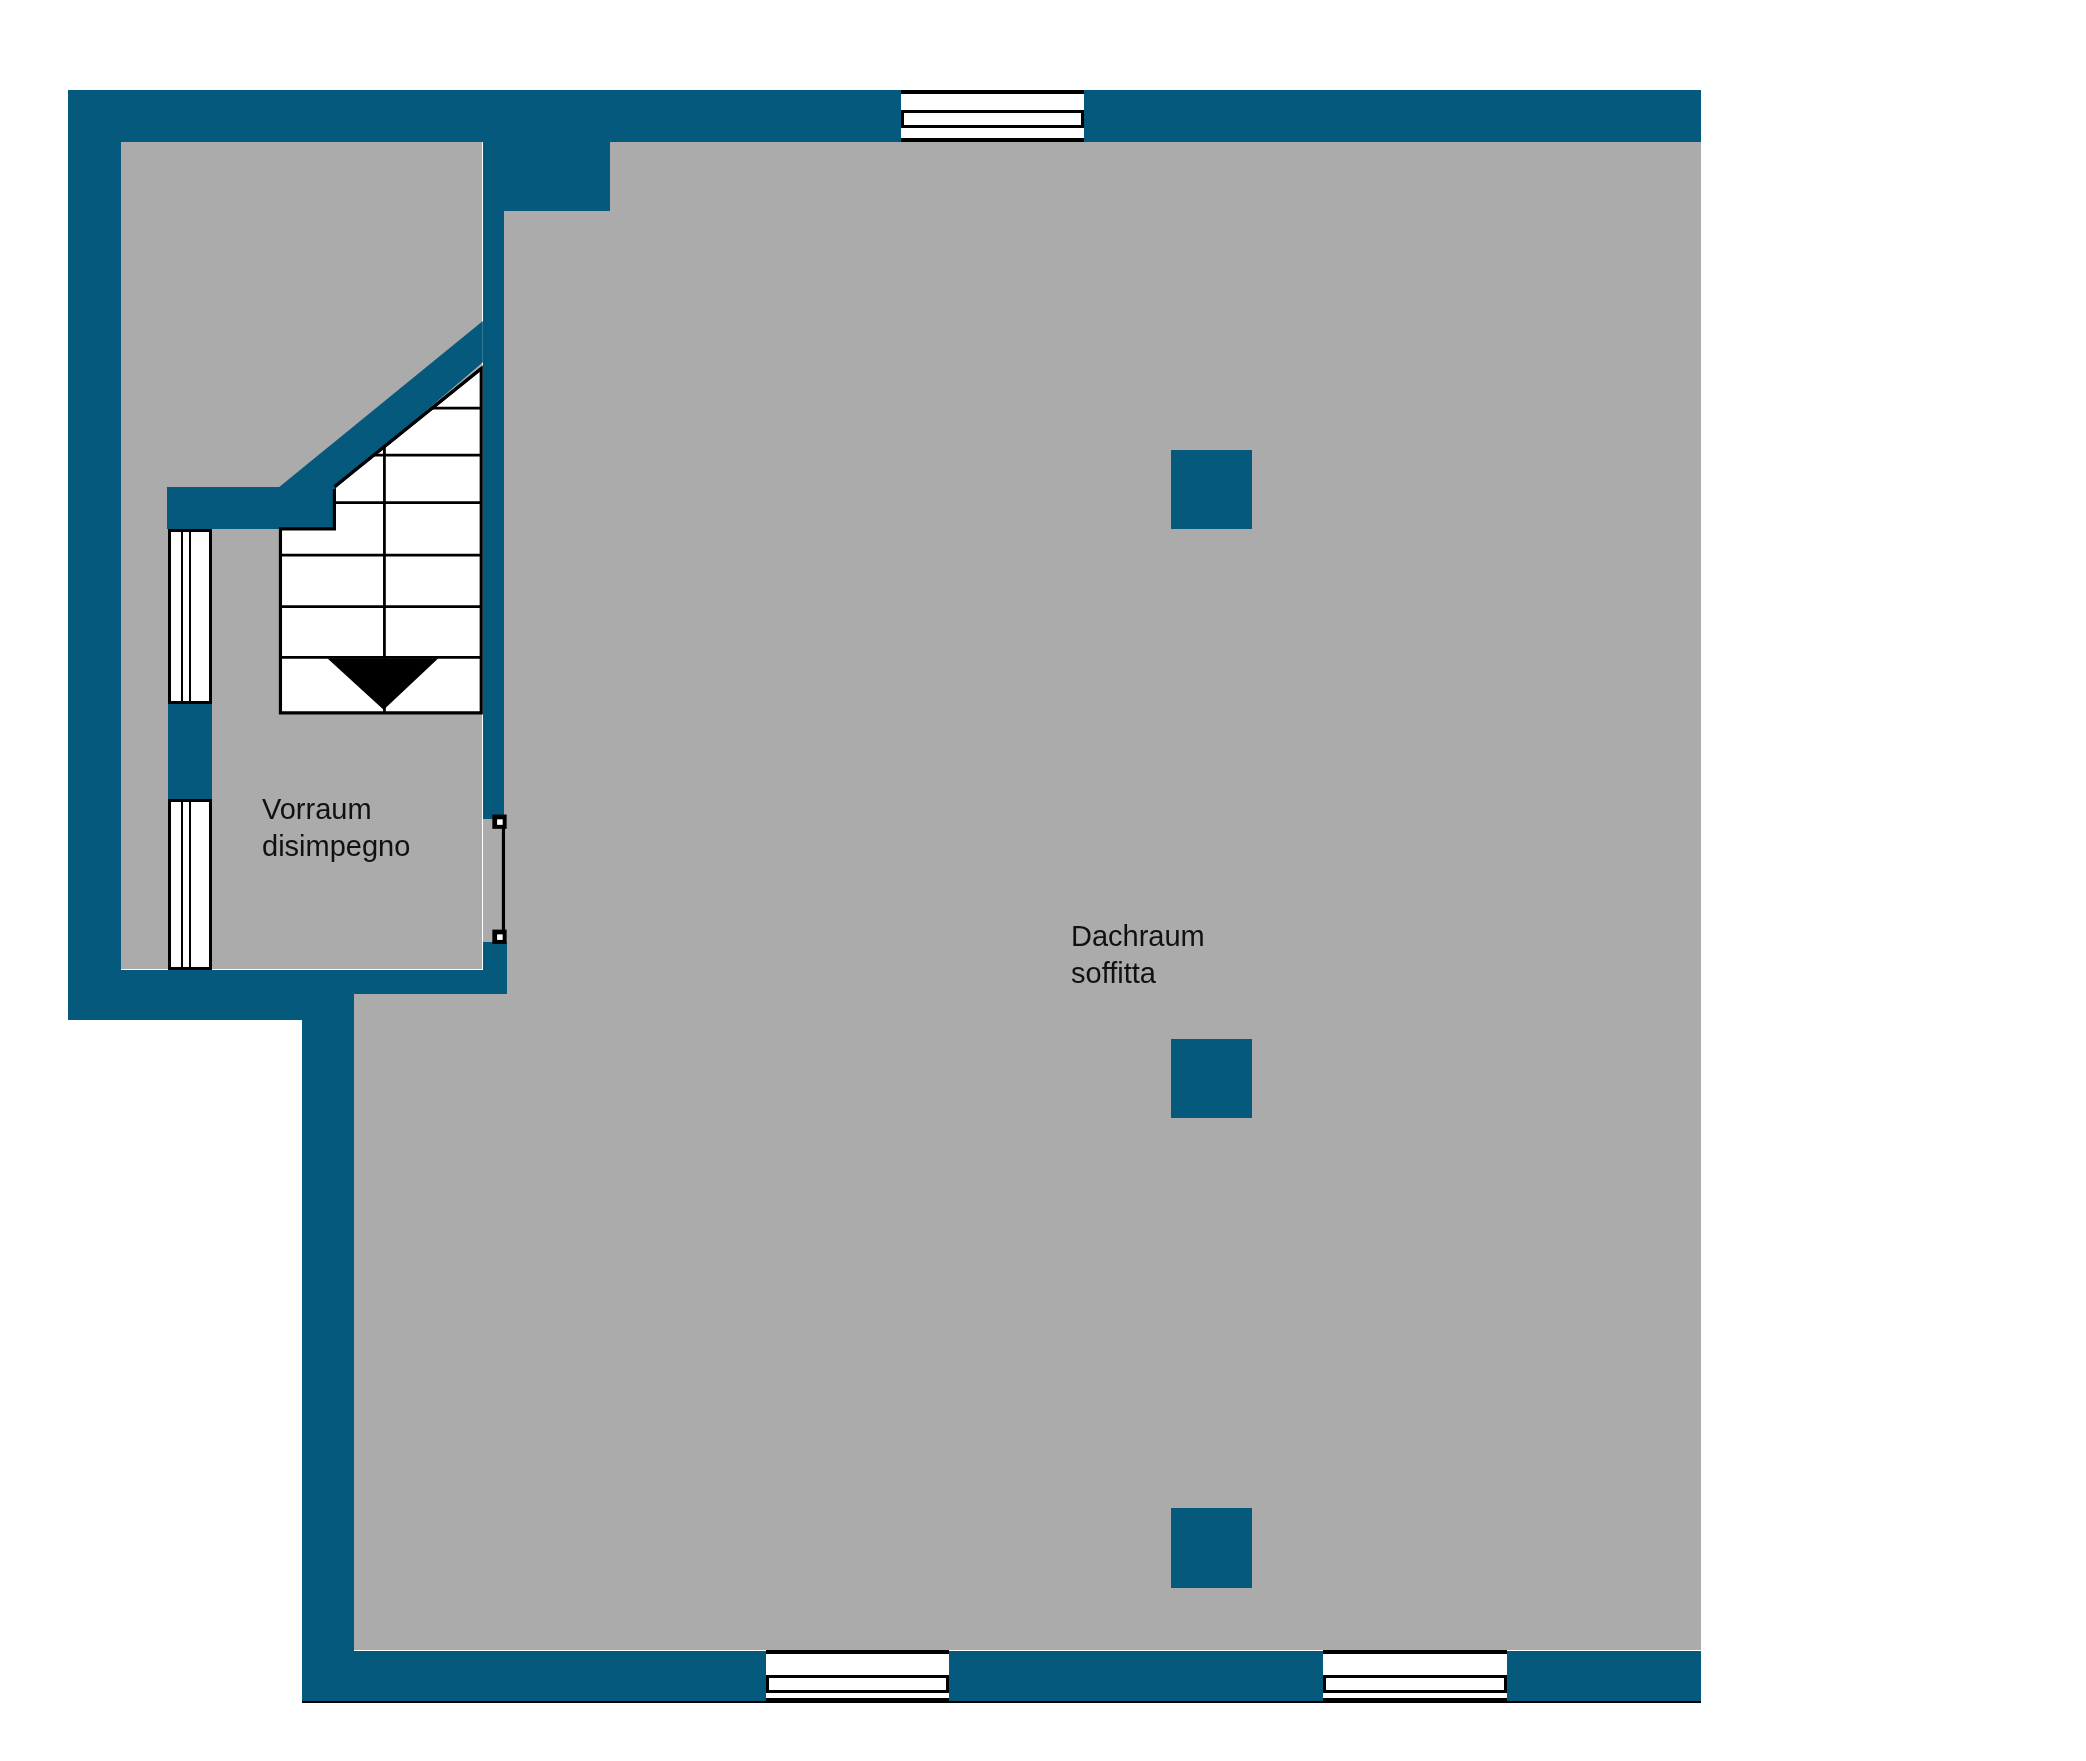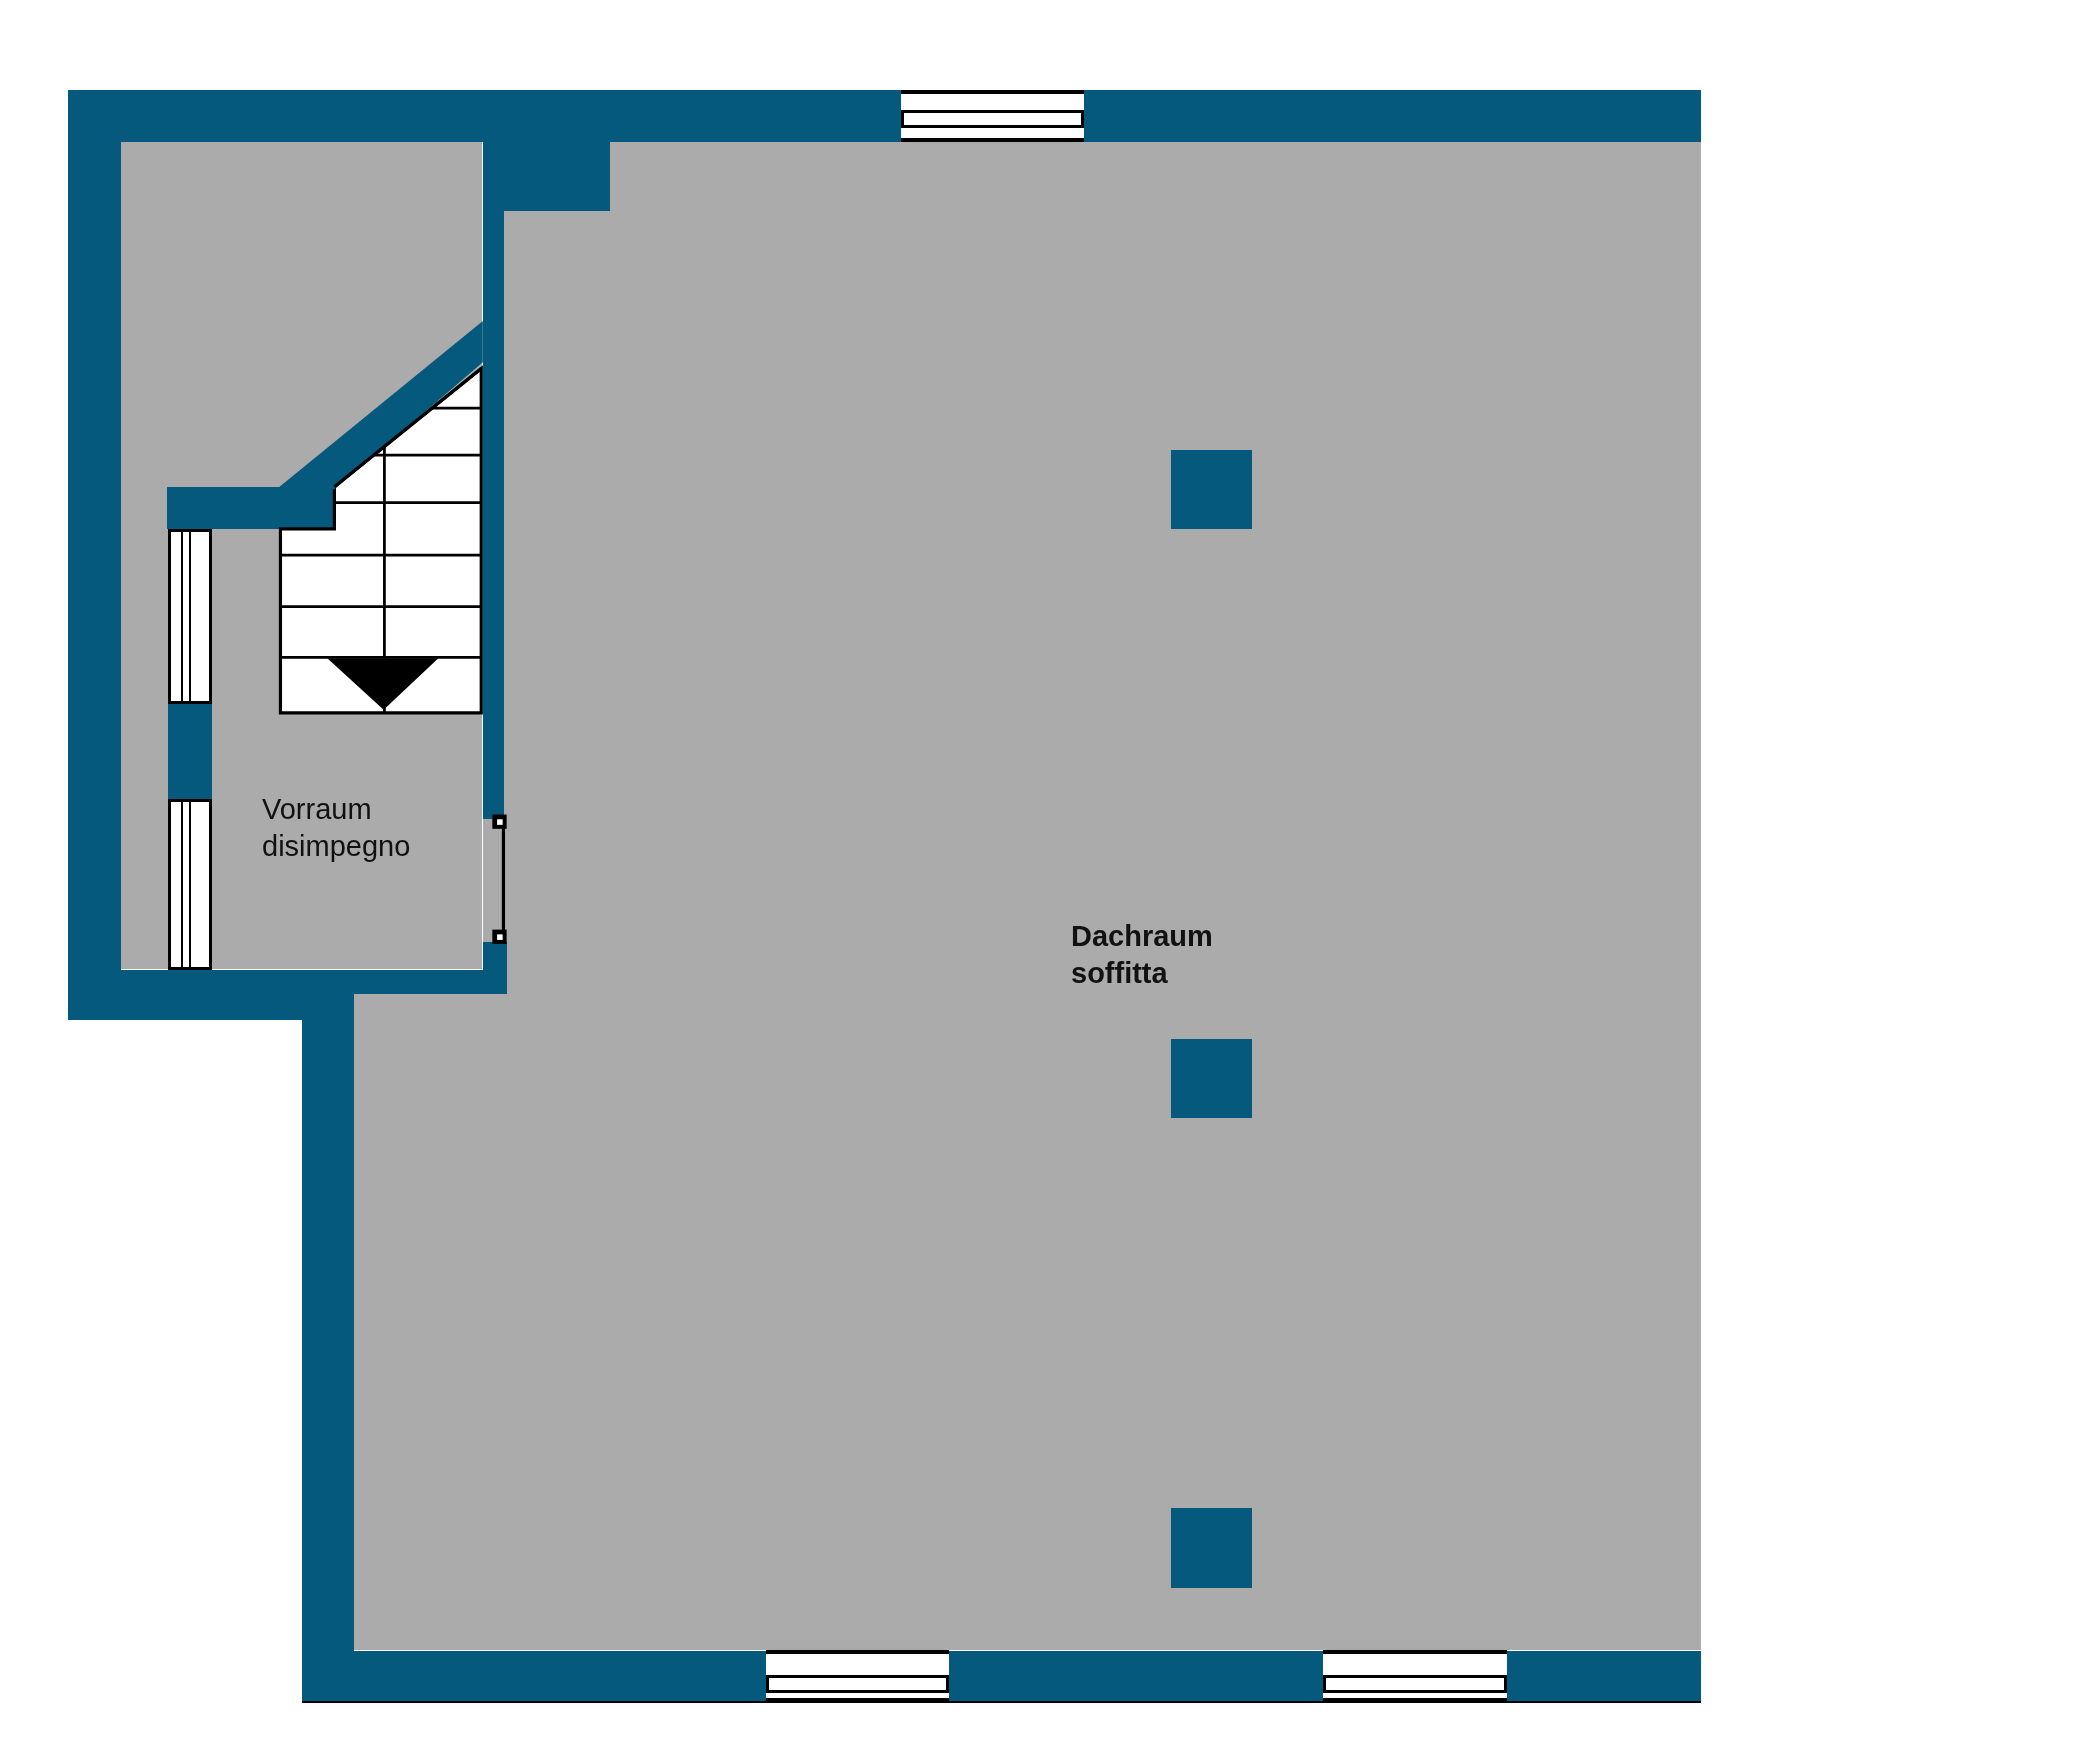--- a/index.html
+++ b/index.html
@@ -93,19 +93,19 @@
       <rect x="620" y="1155" width="18" height="18" fill="#000000"></rect>
       <rect x="626" y="1161" width="7" height="7" fill="#ffffff"></rect>
       <line x1="634" y1="1026" x2="634" y2="1157" stroke="#000000" stroke-width="4"></line>
     </g>
   </svg>
 
   <div class="room-label" style="left:262px;top:778px;">
     <div>Vorraum</div>
     <div>disimpegno</div>
   </div>
-  <div class="room-label" style="left:1071px;top:905px;font-weight:bold;">
+  <div class="room-label" style="left:1071px;top:905px;">
     <div>Dachraum</div>
     <div>soffitta</div>
   </div>
 
 </div>
 
 
 </body></html>

